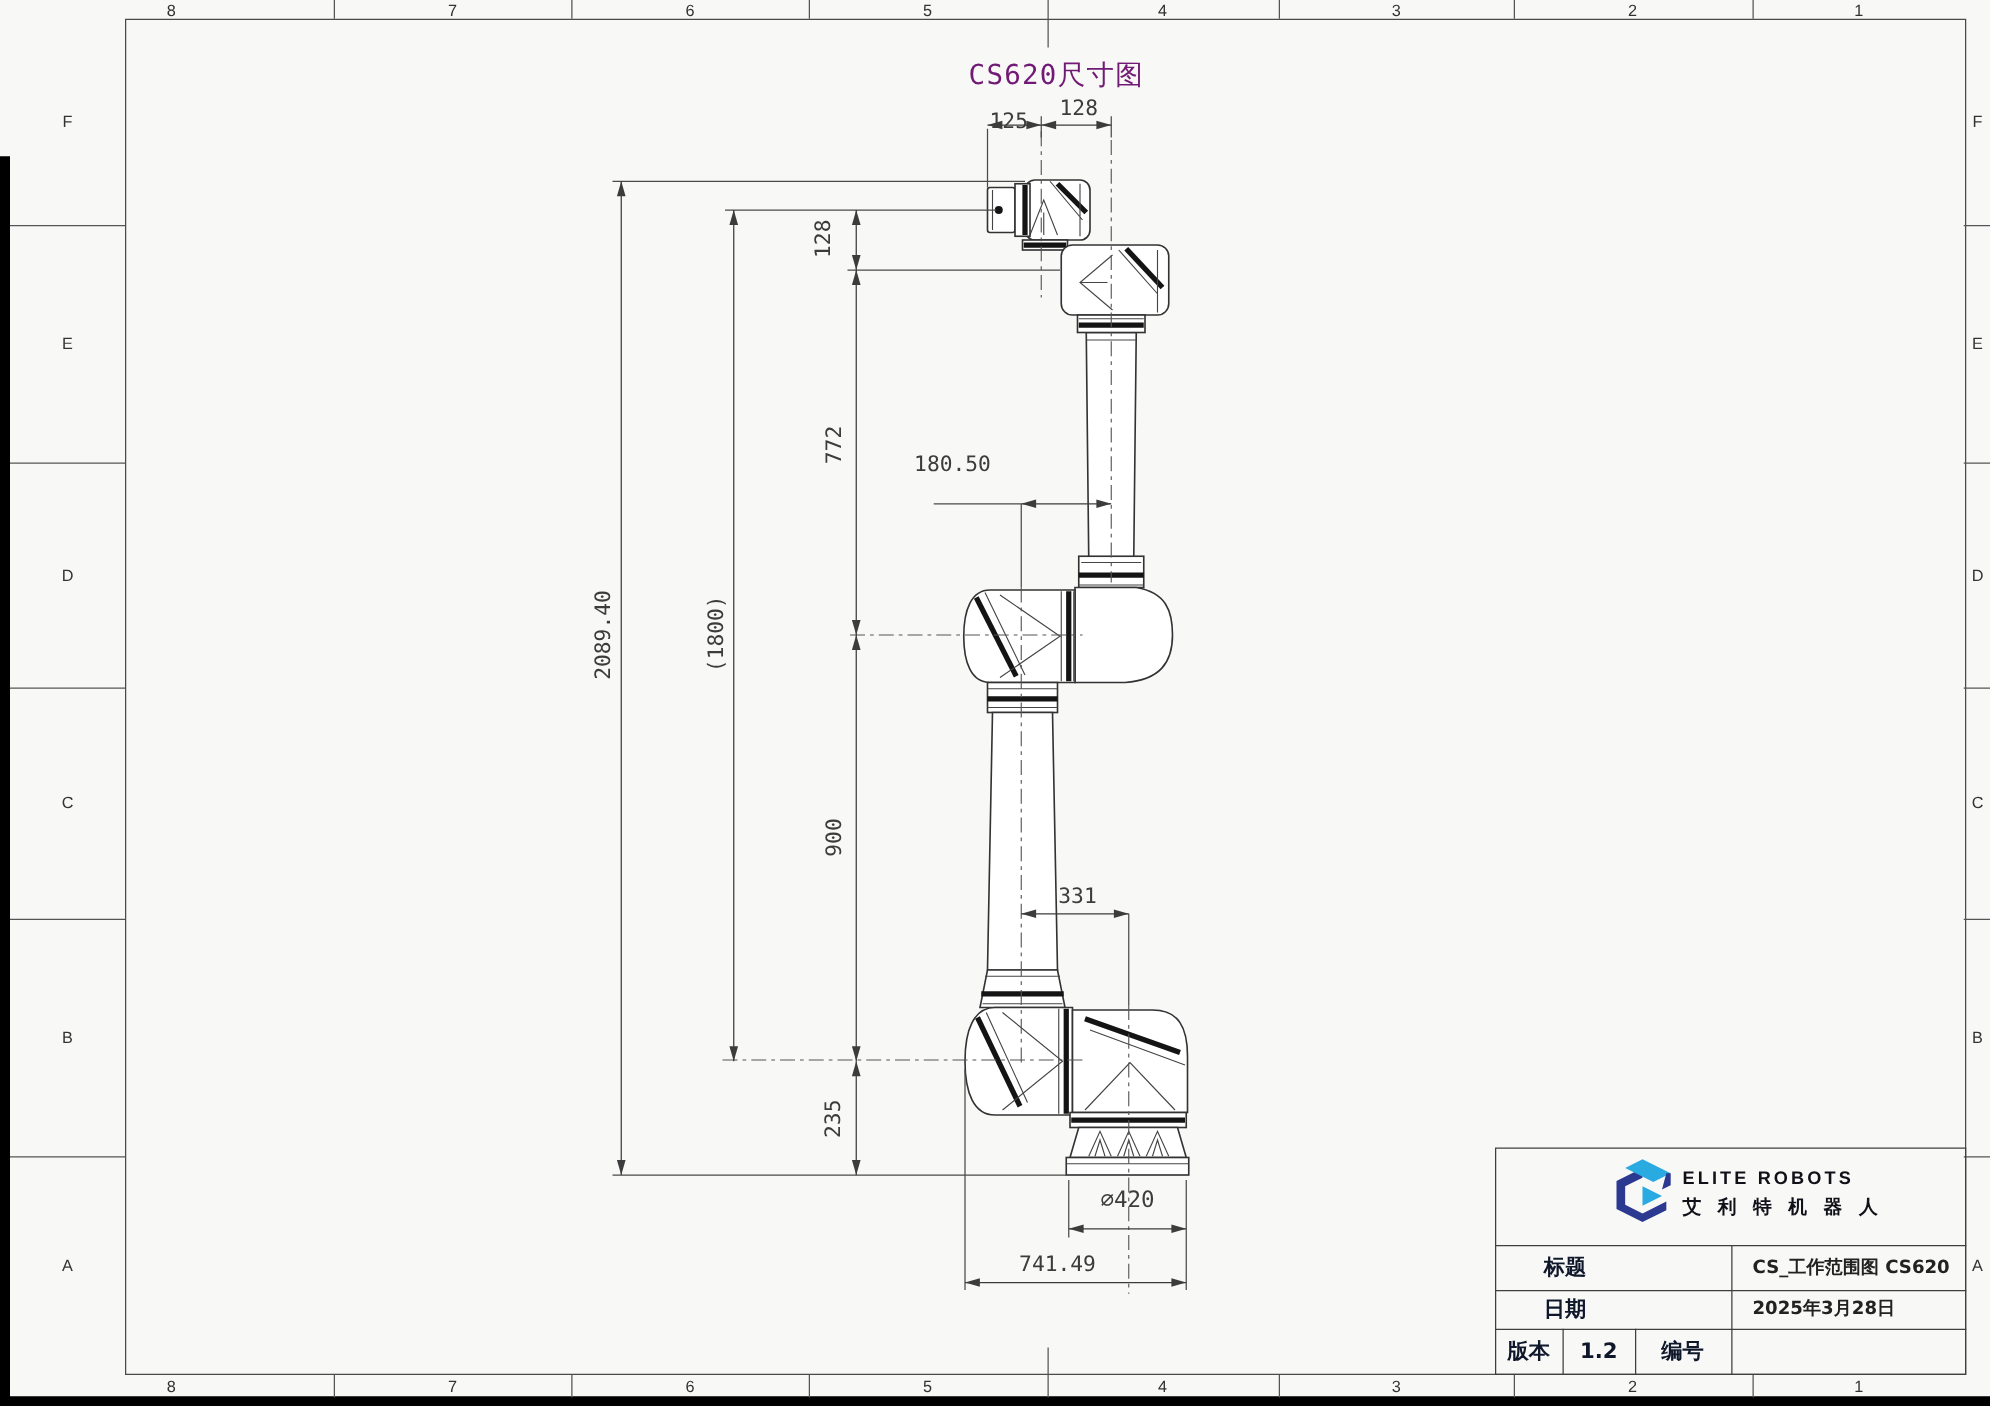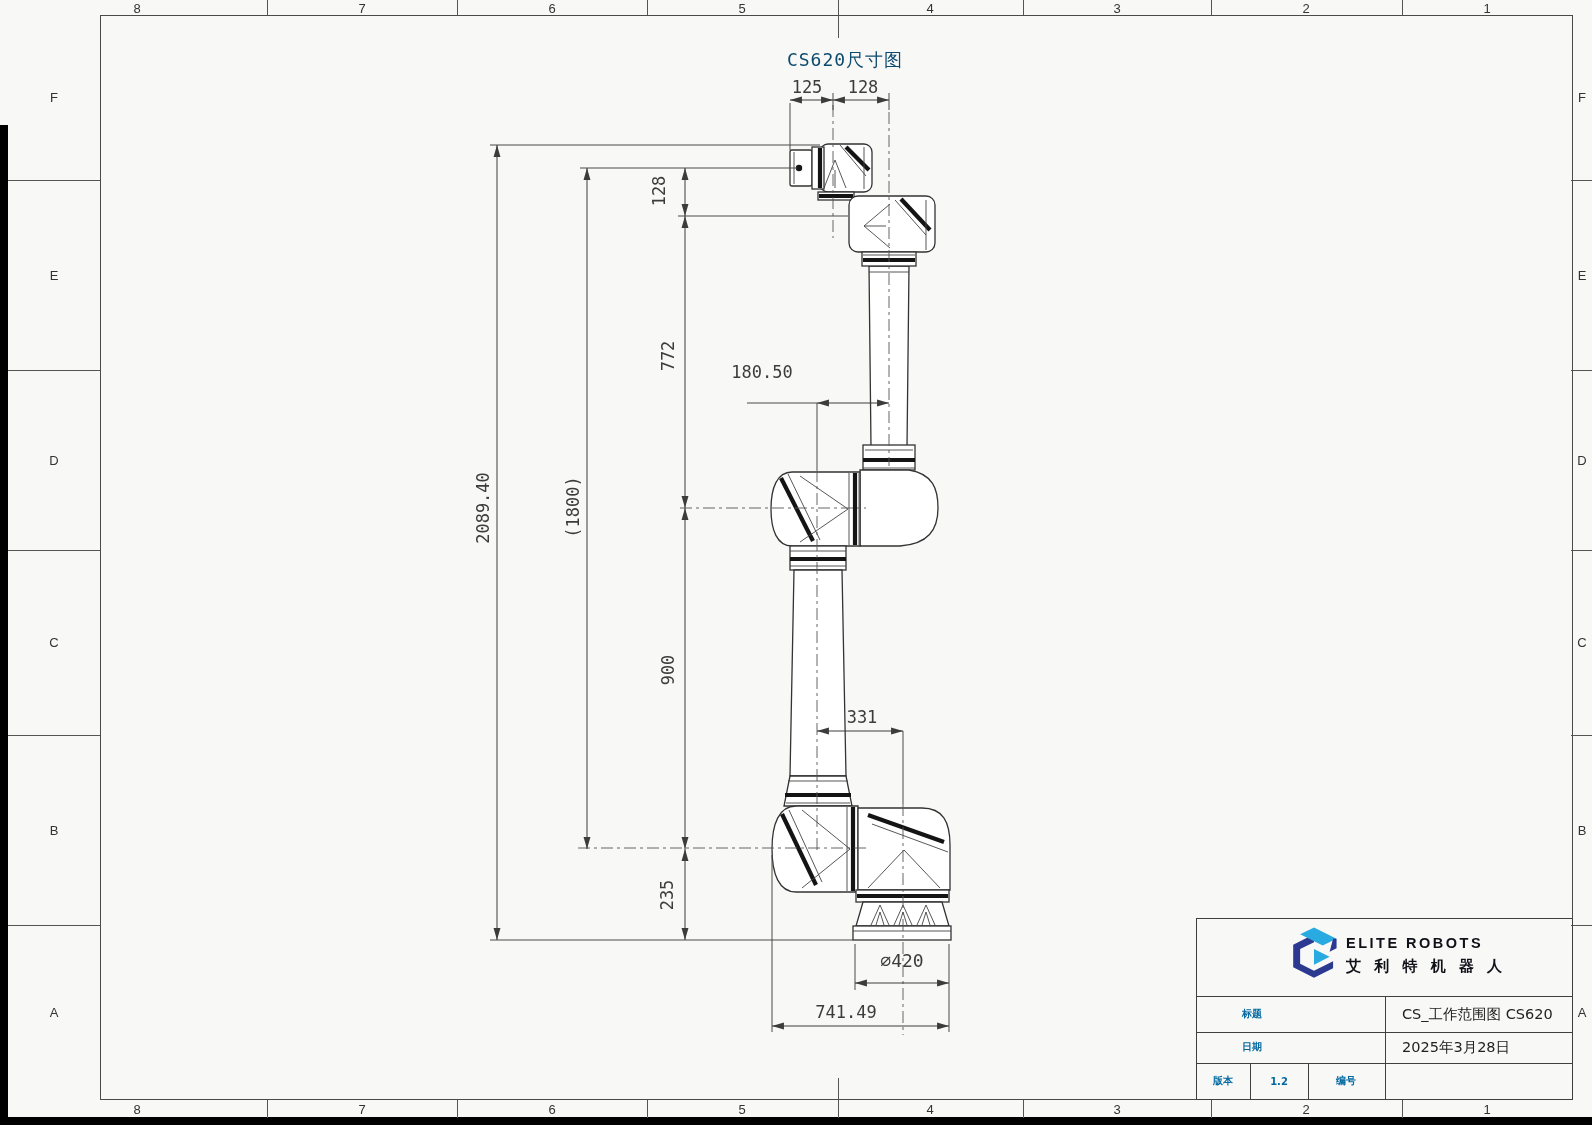--- a/index.html
+++ b/index.html
@@ -8,29 +8,29 @@
   .blackbar{position:absolute;background:#000;}
   .frame{position:absolute;left:100px;top:15px;width:1471px;height:1083px;
          border:1.6px solid #4a4a4a;}
   .tick{position:absolute;background:#555;}
   .zone{position:absolute;transform:translate(-50%,-50%);font-size:13px;color:#333;
         font-family:"Liberation Sans",sans-serif;}
   .lbl{position:absolute;transform:translate(-50%,-50%);white-space:nowrap;
        font-family:"DejaVu Sans Mono",monospace;font-size:17px;color:#3c3c3c;}
   .lbl.rot{transform:translate(-50%,-50%) rotate(-90deg);}
   .title-text{position:absolute;transform:translate(-50%,-50%);white-space:nowrap;
-       font-family:"DejaVu Sans Mono","DejaVu Sans",sans-serif;font-size:18px;color:#0c4a6e;letter-spacing:1px;}
+       font-family:"DejaVu Sans Mono","DejaVu Sans",sans-serif;font-size:22px;color:#701a75;letter-spacing:1px;}
   .note-text{position:absolute;transform:translate(-50%,-50%);white-space:nowrap;
        font-family:"DejaVu Sans",sans-serif;font-weight:700;font-size:23px;color:#1c1c1c;letter-spacing:2px;}
   .tbline{position:absolute;background:#3f3f3f;}
   .tb-outer{position:absolute;left:1196px;top:918px;width:377px;height:182px;
             border:1.6px solid #3f3f3f;box-sizing:border-box;}
-  .tb-label{position:absolute;transform:translate(-50%,-50%);font-weight:700;font-size:10px;color:#0369a1;
+  .tb-label{position:absolute;transform:translate(-50%,-50%);font-weight:700;font-size:17px;color:#0f172a;
             font-family:"DejaVu Sans",sans-serif;white-space:nowrap;}
-  .tb-value{position:absolute;transform:translate(0,-50%);font-weight:400;font-size:14.5px;color:#222;
+  .tb-value{position:absolute;transform:translate(0,-50%);font-weight:700;font-size:14.5px;color:#222;
             font-family:"DejaVu Sans",sans-serif;white-space:nowrap;text-align:right;}
   .brand-en{position:absolute;left:1346px;top:943px;transform:translate(0,-50%);
             font-weight:700;font-size:14.5px;letter-spacing:2.5px;color:#101018;
             font-family:"Liberation Sans",sans-serif;white-space:nowrap;}
   .brand-cn{position:absolute;left:1346px;top:966px;transform:translate(0,-50%);
             font-weight:700;font-size:15px;letter-spacing:4px;color:#101018;
             font-family:"DejaVu Sans",sans-serif;white-space:nowrap;}
   svg .body{fill:#ffffff;stroke:#333;stroke-width:1.3;}
   svg .thin{fill:none;stroke:#444;stroke-width:0.9;}
   svg .thick{fill:none;stroke:#141414;stroke-width:4.2;}
@@ -207,21 +207,21 @@
       <line class="dim" x1="833" y1="100" x2="889" y2="100" marker-start="url(#arr)" marker-end="url(#arr)"></line>
       <line class="dim" x1="817" y1="403" x2="889" y2="403" marker-start="url(#arr)" marker-end="url(#arr)"></line>
       <line class="dim" x1="817" y1="731" x2="903" y2="731" marker-start="url(#arr)" marker-end="url(#arr)"></line>
       <line class="dim" x1="855" y1="983" x2="949" y2="983" marker-start="url(#arr)" marker-end="url(#arr)"></line>
       <line class="dim" x1="772" y1="1026" x2="949" y2="1026" marker-start="url(#arr)" marker-end="url(#arr)"></line>
     </g>
   </svg>
 
   <div class="title-text" style="left:845px;top:60px;">CS620尺寸图</div>
 
-  <span class="lbl" style="left:807px;top:87px;">125</span>
+  <span class="lbl" style="left:807px;top:97px;">125</span>
   <span class="lbl" style="left:863px;top:87px;">128</span>
   <span class="lbl rot" style="left:659px;top:191px;">128</span>
   <span class="lbl rot" style="left:668px;top:356px;">772</span>
   <span class="lbl rot" style="left:573px;top:507px;">(1800)</span>
   <span class="lbl rot" style="left:483px;top:508px;">2089.40</span>
   <span class="lbl" style="left:762px;top:372px;">180.50</span>
   <span class="lbl rot" style="left:668px;top:670px;">900</span>
   <span class="lbl" style="left:862px;top:717px;">331</span>
   <span class="lbl rot" style="left:667px;top:895px;">235</span>
   <span class="lbl" style="left:902px;top:960px;font-size:18px;">∅420</span>

